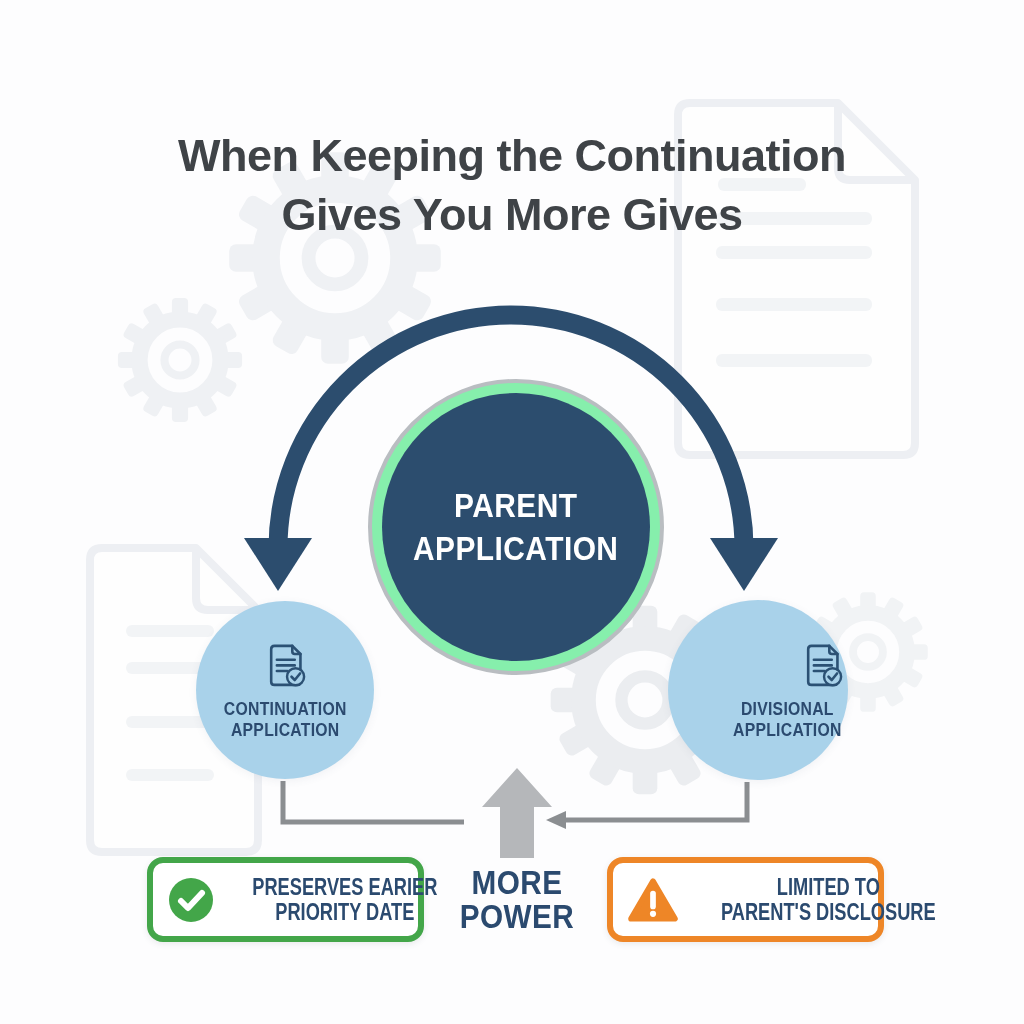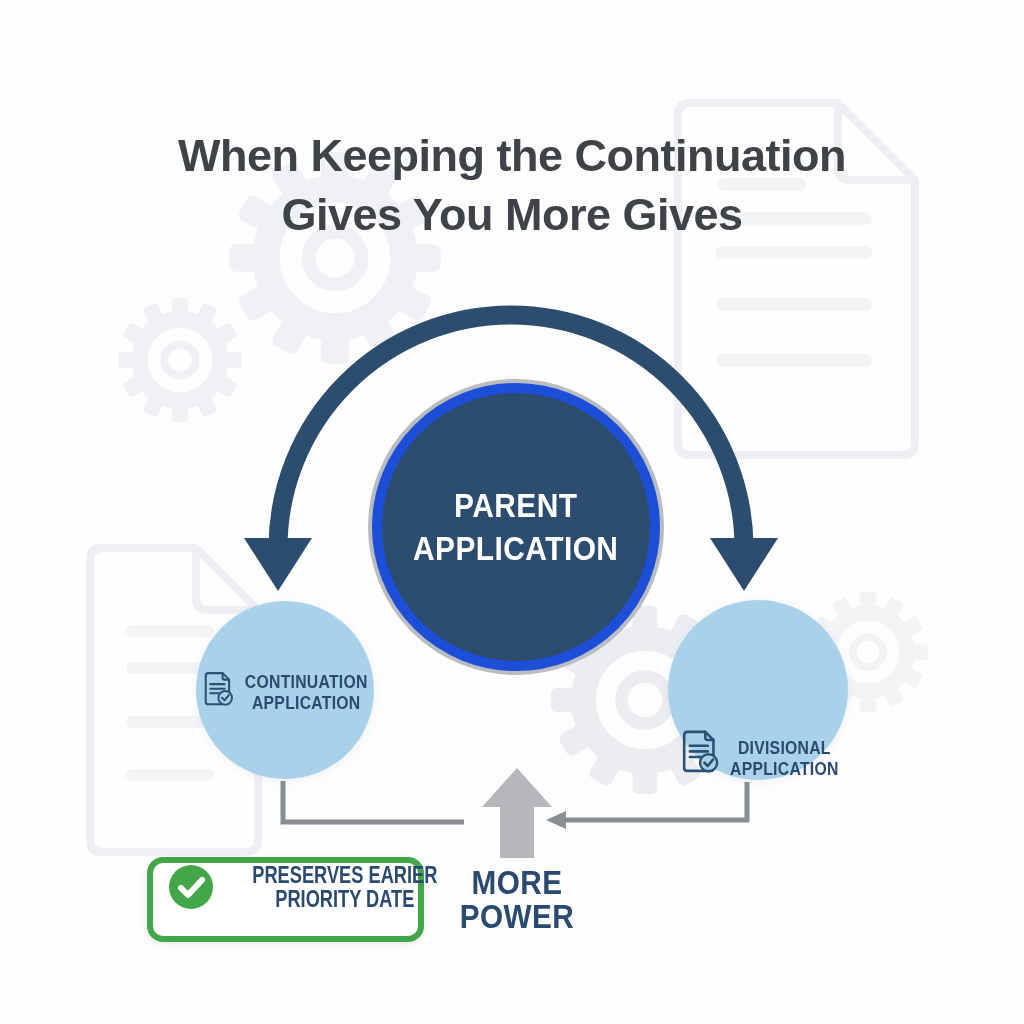--- a/index.html
+++ b/index.html
@@ -21,57 +21,57 @@
 
   .arc            { fill:none; stroke:var(--navy,#2c4d6e); stroke-width:19; }
   .navy-fill      { fill:var(--navy,#2c4d6e); }
   .connector      { fill:none; stroke:var(--connector-gray,#8b8e91); stroke-width:5; }
   .connector-fill { fill:var(--connector-gray,#8b8e91); }
   .gray-arrow     { fill:var(--arrow-gray,#b5b7ba); }
 
   .ring {
     position:absolute; z-index:2; left:368px; top:379px; width:296px; height:296px;
     box-sizing:border-box; border:4px solid var(--ring-gray,#b9bdc1); border-radius:50%;
-    background:#1d4ed8; display:flex; align-items:center; justify-content:center;
+    background:#86efac; display:flex; align-items:center; justify-content:center;
   }
   .parent-circle {
     width:268px; height:268px; border-radius:50%;
     background:var(--navy,#2c4d6e);
     display:flex; align-items:center; justify-content:center;
   }
   .parent-label {
     color:#ffffff; font-weight:bold; font-size:34px; line-height:1.26;
     text-align:center; transform:scaleX(0.88); letter-spacing:0.5px; white-space:nowrap;
   }
 
   .child-circle {
     position:absolute; z-index:2; border-radius:50%;
     background:var(--light-blue,#a9d2ea);
-    display:flex; flex-direction:row; align-items:center; justify-content:center;
+    display:flex; flex-direction:column; align-items:center; justify-content:center;
     box-shadow:0 2px 8px rgba(70,90,110,0.07);
   }
   .child-circle.left  { left:196px; top:601px; width:178px; height:178px; }
   .child-circle.right { left:668px; top:600px; width:180px; height:180px;align-items:flex-end; }
   .doc-icon { width:52px; height:54px; }
   .child-label {
     margin-top:5px; color:var(--navy-text,#2b4a6f); font-weight:bold;
     font-size:17.5px; line-height:1.2; text-align:center;
     transform:scaleX(0.9); letter-spacing:0.3px; white-space:nowrap;
   }
 
   .more-power {
     position:absolute; z-index:2; left:417px; top:866px; width:200px;
     text-align:center; color:var(--navy-text,#2b4a6f); font-weight:bold;
     font-size:33px; line-height:1.02; transform:scaleX(0.9); letter-spacing:0.5px;
   }
 
   .callout {
     position:absolute; z-index:3; top:857px; width:277px; height:85px;
     box-sizing:border-box; border-radius:16px; background:#fff;
-    display:flex; padding:0 10px 0 14px; gap:8px;
+    display:flex; align-items:center; padding:0 10px 0 14px; gap:8px;
     box-shadow:0 2px 6px rgba(60,70,80,0.10);
   }
   .callout.green  { left:147px; border:6px solid var(--green,#43a649); }
   .callout.orange { left:607px; border:6px solid var(--orange,#ee8627); }
   .callout-icon        { width:48px; height:48px; flex:0 0 auto; }
   .callout-icon.warn   { width:52px; height:46px; }
   .callout-text {
     flex:1; text-align:center; color:var(--navy-text,#2b4a6f); font-weight:bold;
     font-size:24px; line-height:1.02; transform:scaleX(0.76); white-space:nowrap;
   }
@@ -197,14 +197,25 @@
     <svg class="callout-icon" viewBox="0 0 48 48" aria-hidden="true">
       <circle cx="24" cy="24" r="22" style="fill:var(--green,#43a649)"></circle>
       <path d="M14 25 L21 32 L35 17" style="fill:none;stroke:#fff;stroke-width:6;stroke-linecap:round;stroke-linejoin:round"></path>
     </svg>
     <div class="callout-text">
       <div>PRESERVES EARIER</div>
       <div>PRIORITY DATE</div>
     </div>
   </div>
 
+  <div class="callout orange">
+    <svg class="callout-icon warn" viewBox="0 0 64 56" aria-hidden="true">
+      <path d="M32 5 L59 51 H5 Z" style="fill:var(--orange,#ee8627);stroke:var(--orange,#ee8627);stroke-width:7;stroke-linejoin:round"></path>
+      <line x1="32" y1="20" x2="32" y2="36" style="stroke:#fff;stroke-width:7;stroke-linecap:round"></line>
+      <circle cx="32" cy="45" r="3.8" style="fill:#fff"></circle>
+    </svg>
+    <div class="callout-text">
+      <div>LIMITED TO</div>
+      <div>PARENT'S DISCLOSURE</div>
+    </div>
+  </div>
 
 </div>
 
 </body></html>

